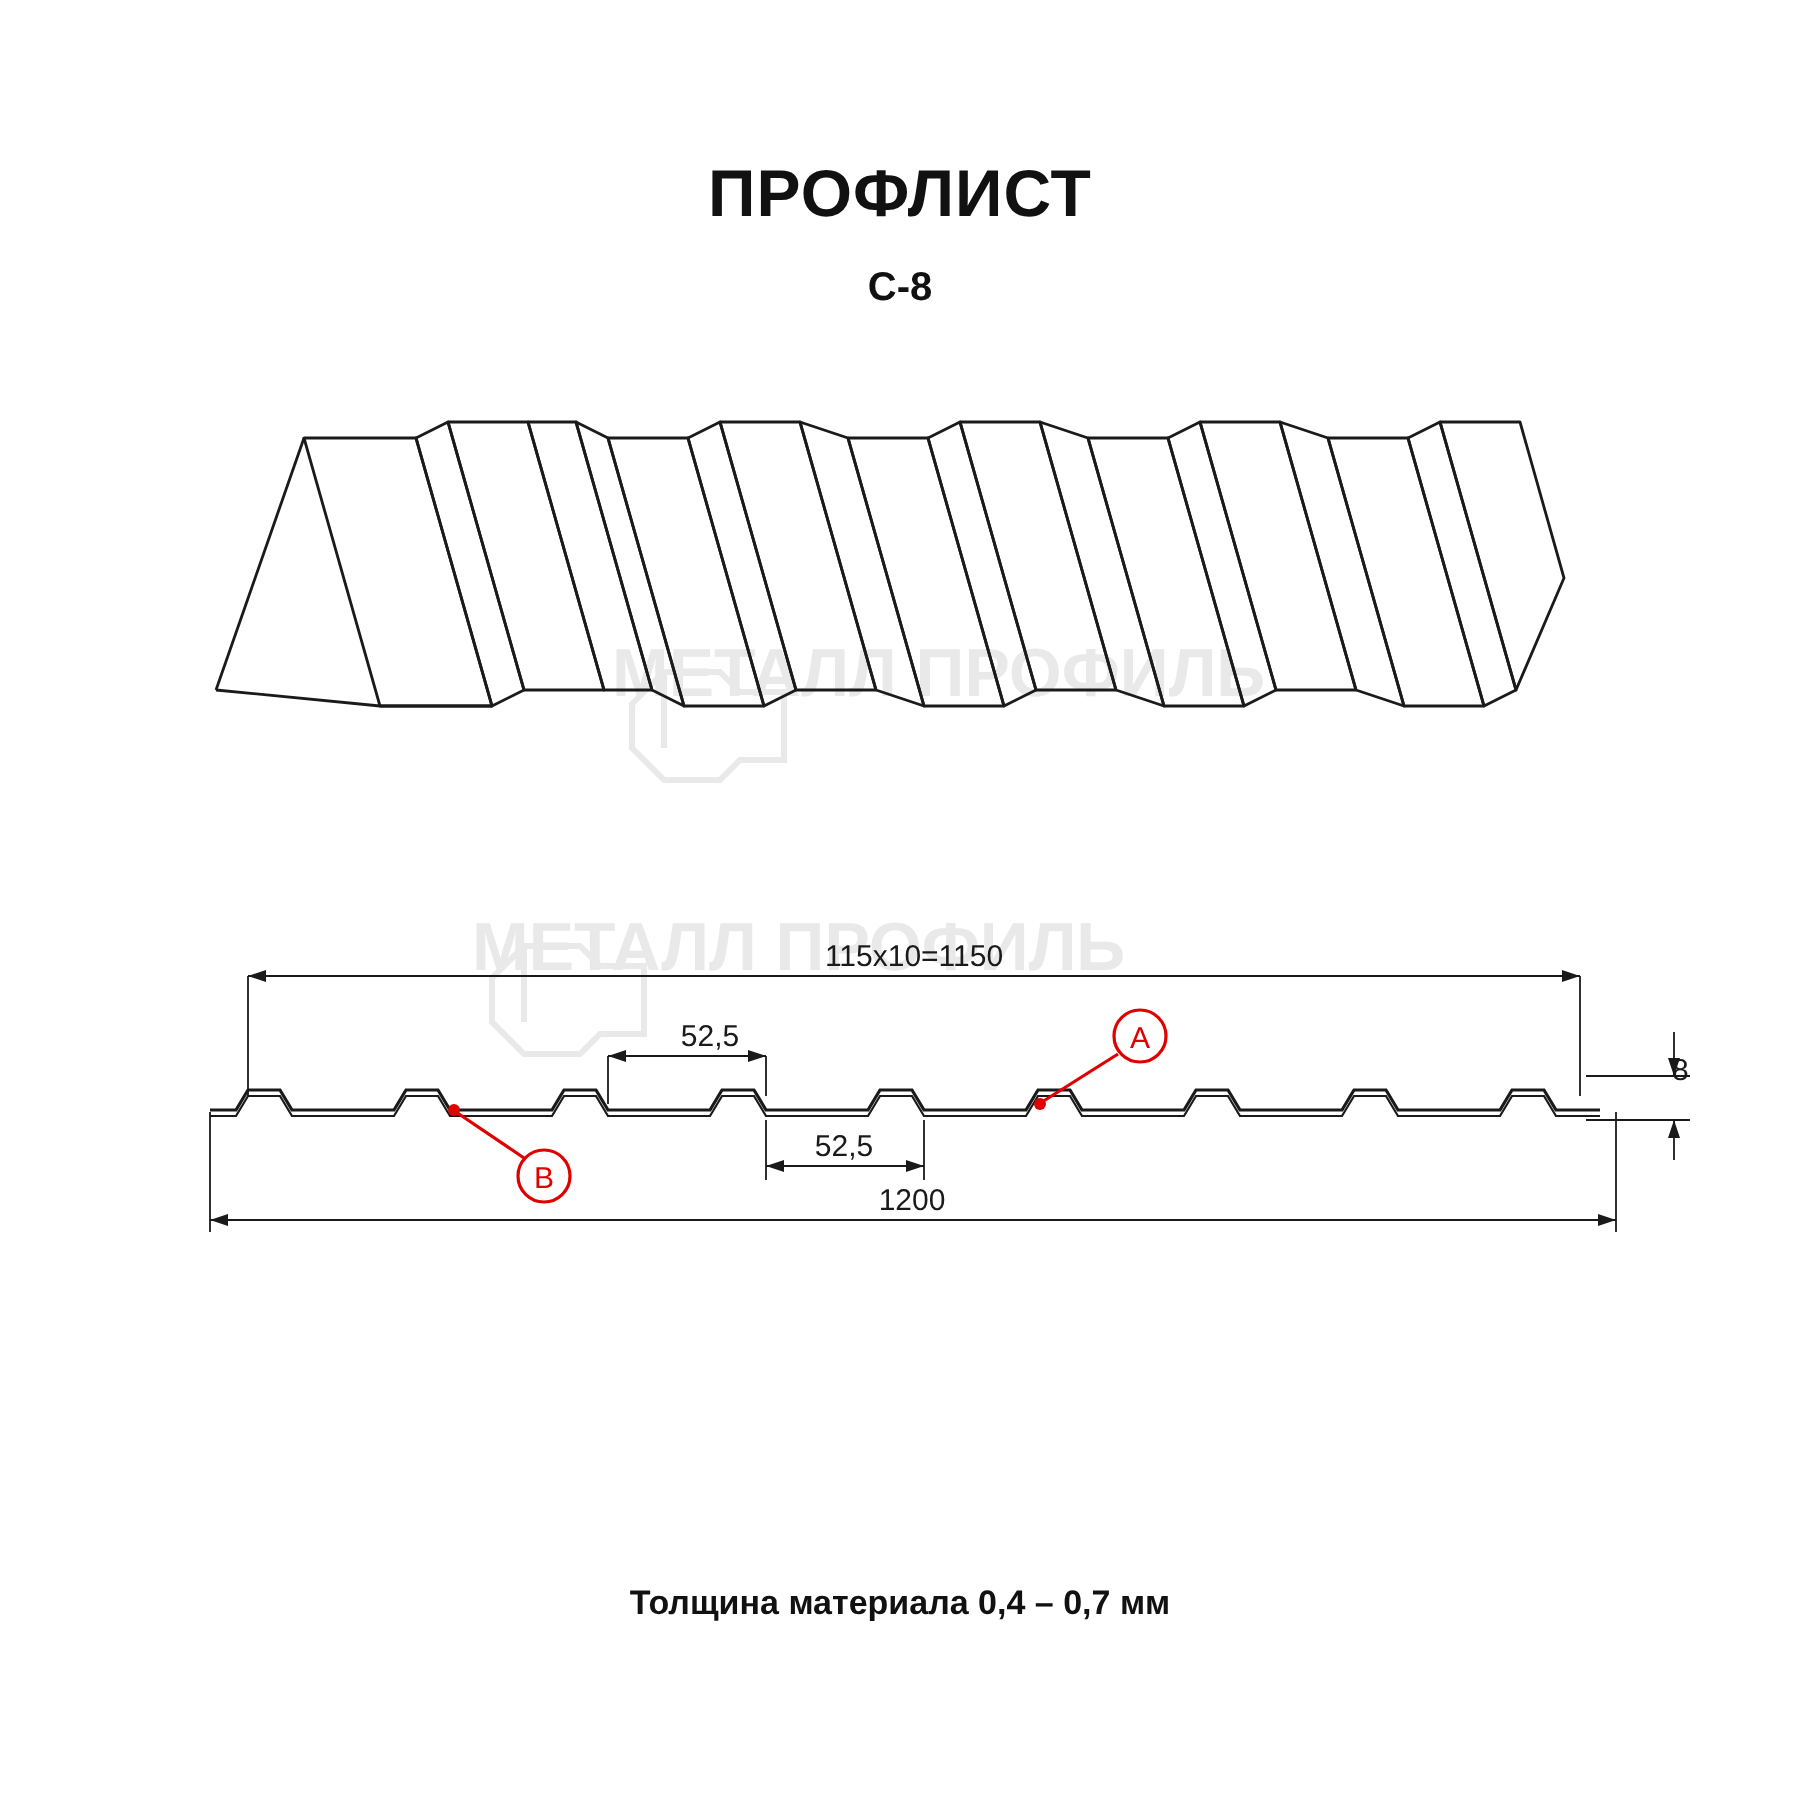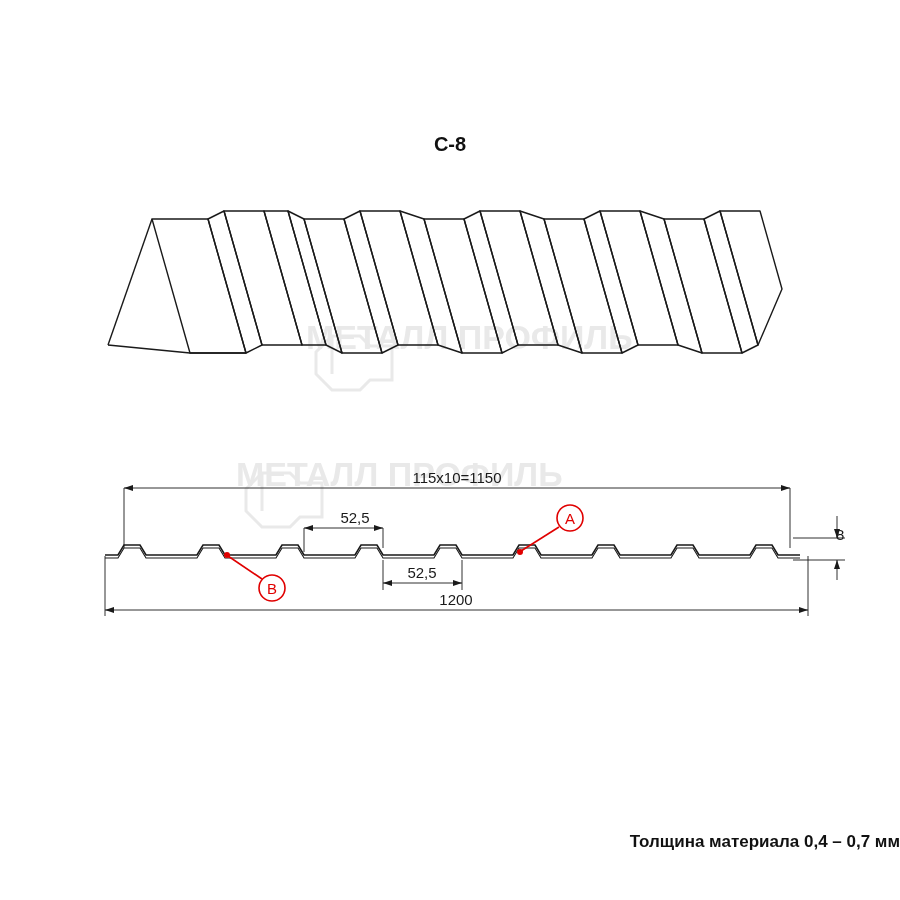--- a/index.html
+++ b/index.html
@@ -39,25 +39,24 @@
     text-align: center;
     font-size: 20px;
     font-weight: bold;
     color: #111111;
   }
   .footer-note {
     position: absolute;
     top: 792px;
     left: 0;
     width: 900px;
-    text-align: right;
+    text-align: center;
     font-size: 17px;
     font-weight: bold;
     color: #111111;
-    margin-top: 40px;
   }
   .drawing {
     position: absolute;
     top: 0;
     left: 0;
   }
   .wm {
     position: absolute;
     font-family: "Liberation Sans", sans-serif;
     font-weight: bold;
@@ -75,20 +74,21 @@
     top: 455px;
     left: 236px;
     font-size: 34px;
   }
 </style>
 </head>
 <body>
 
 <div class="sheet">
 
+  <div class="title">ПРОФЛИСТ</div>
   <div class="subtitle">С-8</div>
 
   <div class="wm wm1">МЕТАЛЛ ПРОФИЛЬ</div>
   <div class="wm wm2">МЕТАЛЛ ПРОФИЛЬ</div>
 
   <svg class="drawing" width="900" height="900" viewBox="0 0 900 900">
 
     <g fill="none" stroke="#e9e9e9" stroke-width="3">
       <path d="M316 352 l16 -16 h28 l10 10 h22 v34 h-22 l-10 10 h-28 l-16 -16 z"></path>
       <path d="M332 336 l0 38"></path>

